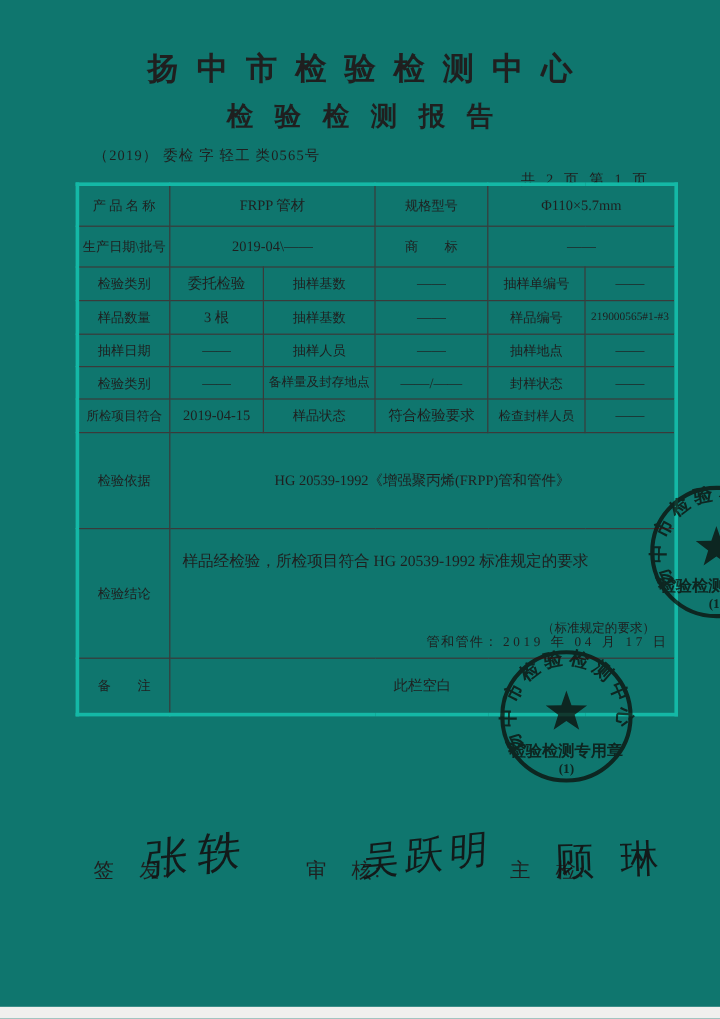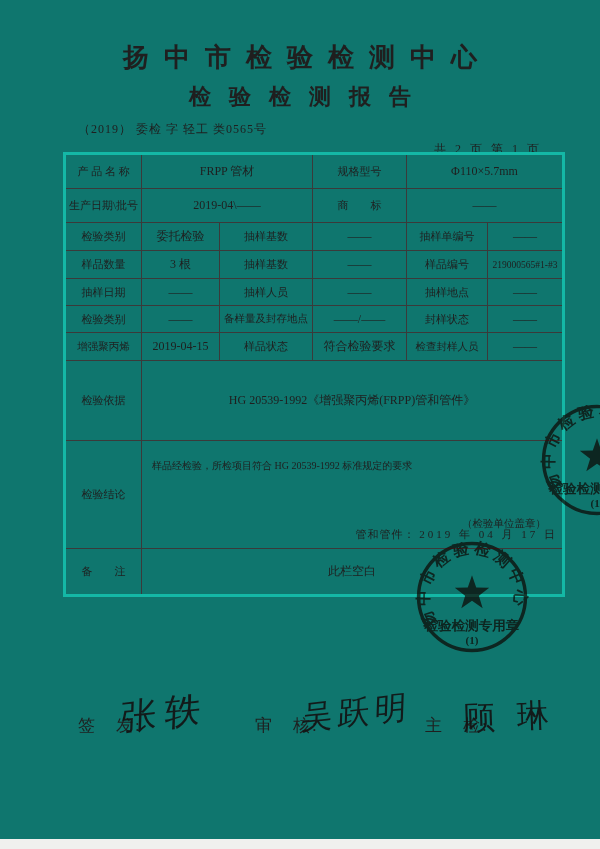--- a/index.html
+++ b/index.html
@@ -29,21 +29,21 @@
   }
   table.report td{
     border:1px solid #3a3a3a;text-align:center;vertical-align:middle;
     padding:0 2px;overflow:hidden;
   }
   table.report{border:3px solid #14b8a6;}
   td.small{font-size:10.5px;letter-spacing:0px;}
   td.val{font-size:12px;}
   td.left{text-align:left;padding-left:14px;}
   .concl-cell{position:relative;}
-  .concl-text{position:absolute;top:18px;left:10px;font-size:10px;text-align:center;}
+  .concl-text{position:absolute;top:18px;left:10px;font-size:13px;text-align:center;}
   .seal-note{position:absolute;top:76px;right:16px;font-size:10.5px;}
   .issue-line{position:absolute;bottom:6px;right:4px;font-size:11px;letter-spacing:1px;}
   .issue-line .date{letter-spacing:3px;}
   .sign-row{position:absolute;left:63px;top:692px;width:510px;height:75px;}
   .sign-label{position:absolute;font-size:17px;letter-spacing:2px;top:22px;}
   .sig{
     position:absolute;font-size:36px;white-space:nowrap;
     font-family:"DejaVu Sans","Liberation Sans",sans-serif;
     font-weight:500;color:#131313;
     transform:rotate(-6deg) skewX(-8deg);transform-origin:left center;
@@ -114,36 +114,36 @@
     </tr>
     <tr style="height:27px">
       <td>检验类别</td>
       <td class="val">——</td>
       <td class="small">备样量及封存地点</td>
       <td class="val">——/——</td>
       <td>封样状态</td>
       <td class="val">——</td>
     </tr>
     <tr style="height:28px">
-      <td class="small">增强聚丙烯</td>
+      <td class="small">所检项目符合</td>
       <td class="val">2019-04-15</td>
       <td>样品状态</td>
       <td class="val">符合检验要求</td>
       <td class="small">检查封样人员</td>
       <td class="val">——</td>
     </tr>
     <tr style="height:80px">
       <td>检验依据</td>
       <td colspan="5" class="val left">HG 20539-1992《增强聚丙烯(FRPP)管和管件》</td>
     </tr>
     <tr style="height:108px">
       <td>检验结论</td>
       <td colspan="5" class="concl-cell">
         <div class="concl-text">样品经检验，所检项目符合 HG 20539-1992 标准规定的要求</div>
-        <div class="seal-note">（检验单位盖章）</div>
+        <div class="seal-note">（标准规定的要求）</div>
         <div class="issue-line">
           <span>管和管件：</span>
           <span class="date">2019 年 04 月 17 日</span>
         </div>
       </td>
     </tr>
     <tr style="height:47px">
       <td>备　　注</td>
       <td colspan="5" class="val left">此栏空白</td>
     </tr>

